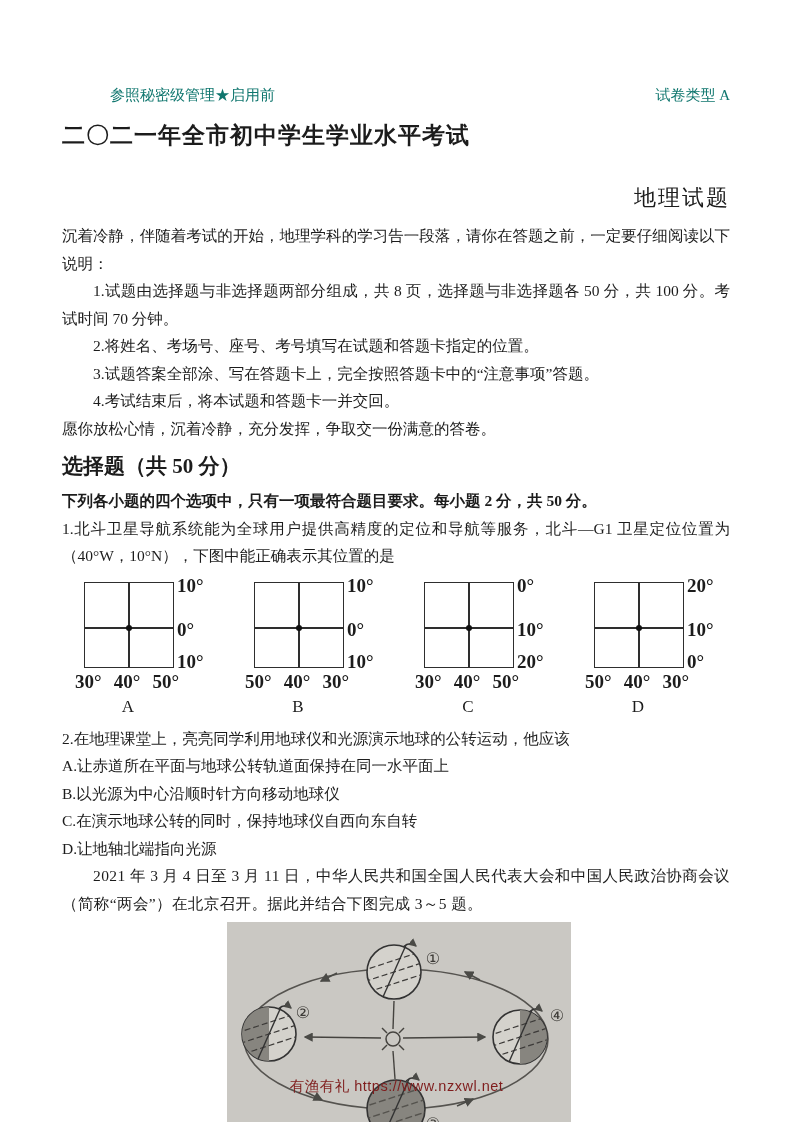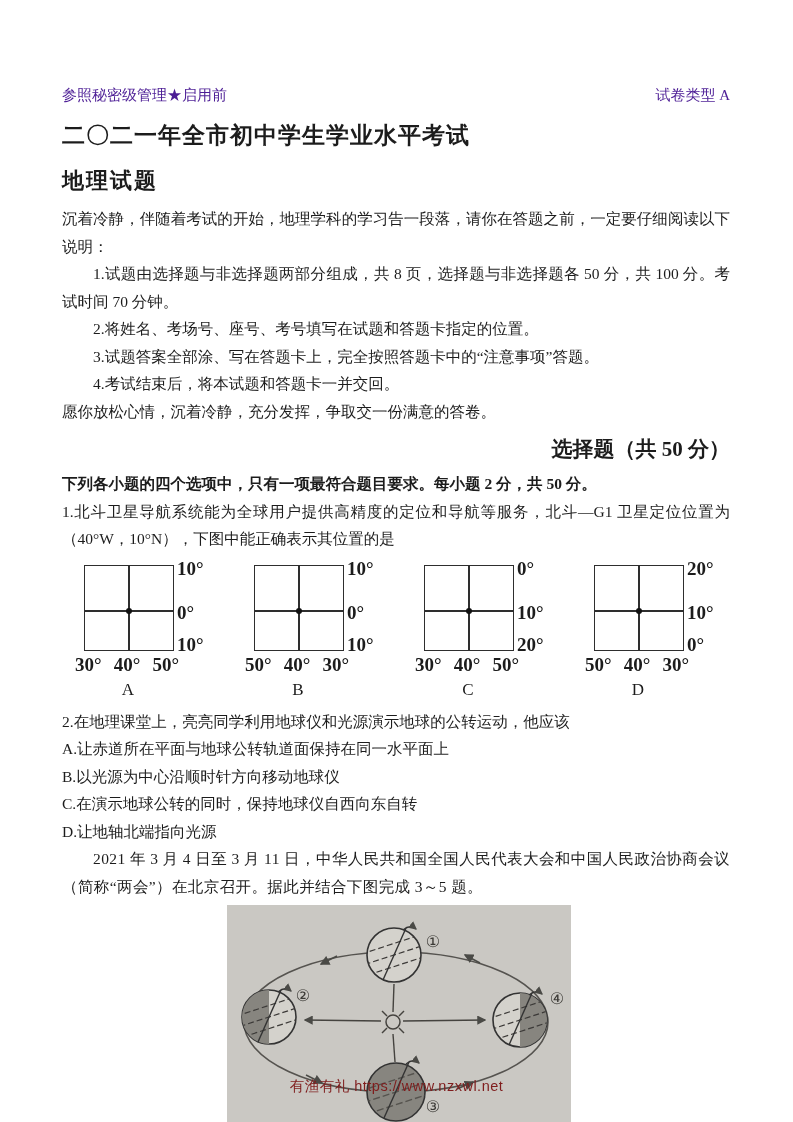--- a/index.html
+++ b/index.html
@@ -4,30 +4,30 @@
 <style>
   html,body { margin:0; padding:0; background:#ffffff; }
   .page {
     position:relative; width:793px; height:1122px; margin:0 auto;
     background:#ffffff; overflow:hidden;
     font-family:"Liberation Serif","DejaVu Serif",serif;
     color:#1c1c1c;
   }
   .content { padding:86px 63px 0 62px; }
 
-  .header-row { display:flex; justify-content:space-between; font-size:15px; color:#4c1d95; }
+  .header-row { display:flex; justify-content:space-between; font-size:15px; color:#0f766e;margin-left:48px; }
 
   .title    { font-size:23px; font-weight:bold; margin-top:15px; letter-spacing:1px; }
-  .subtitle { text-align:left; font-size:22px; font-weight:bold; margin-top:15px; letter-spacing:2px; }
+  .subtitle { text-align:right; font-size:22px; font-weight:normal; margin-top:32px; letter-spacing:2px; }
 
   .bodytext p { margin:0; font-size:15.5px; line-height:27.5px; text-align:justify; }
   .bodytext { margin-top:9px; }
   .indent { text-indent:2em; }
 
-  .section-title { text-align:right; font-size:21px; font-weight:bold; margin:10px 0 7px 0; }
+  .section-title { text-align:left; font-size:21px; font-weight:bold; margin:10px 0 7px 0; }
   .bold-line { font-weight:bold; }
 
   .kaiti { font-family:"Liberation Serif","DejaVu Serif",serif; letter-spacing:0.4px; }
 
   
   .grid-row { display:flex; gap:58px; margin:12px 0 8px 22px; }
   .gfig { position:relative; width:112px; }
   .gbox { position:relative; width:88px; height:84px; border:1.6px solid #2e2e2e; background:transparent; }
   .vline { position:absolute; left:50%; top:0; bottom:0; width:1.6px; margin-left:-0.8px; background:#2e2e2e; }
   .hline { position:absolute; top:54%; left:0; right:0; height:1.6px; margin-top:-0.8px; background:#2e2e2e; }

